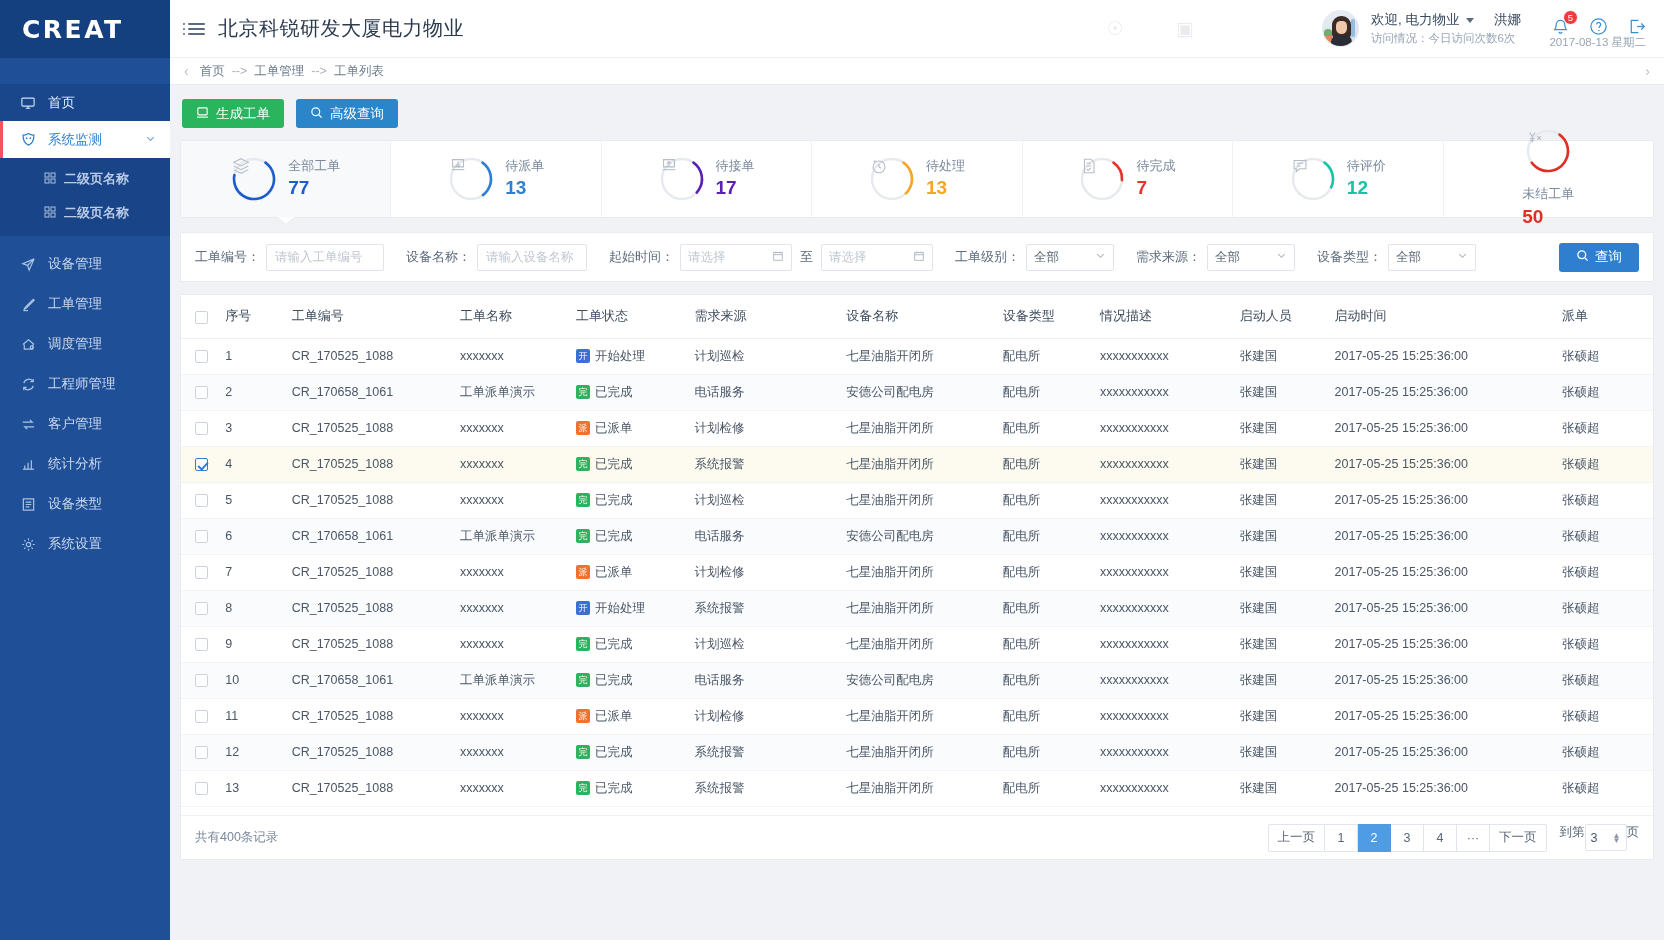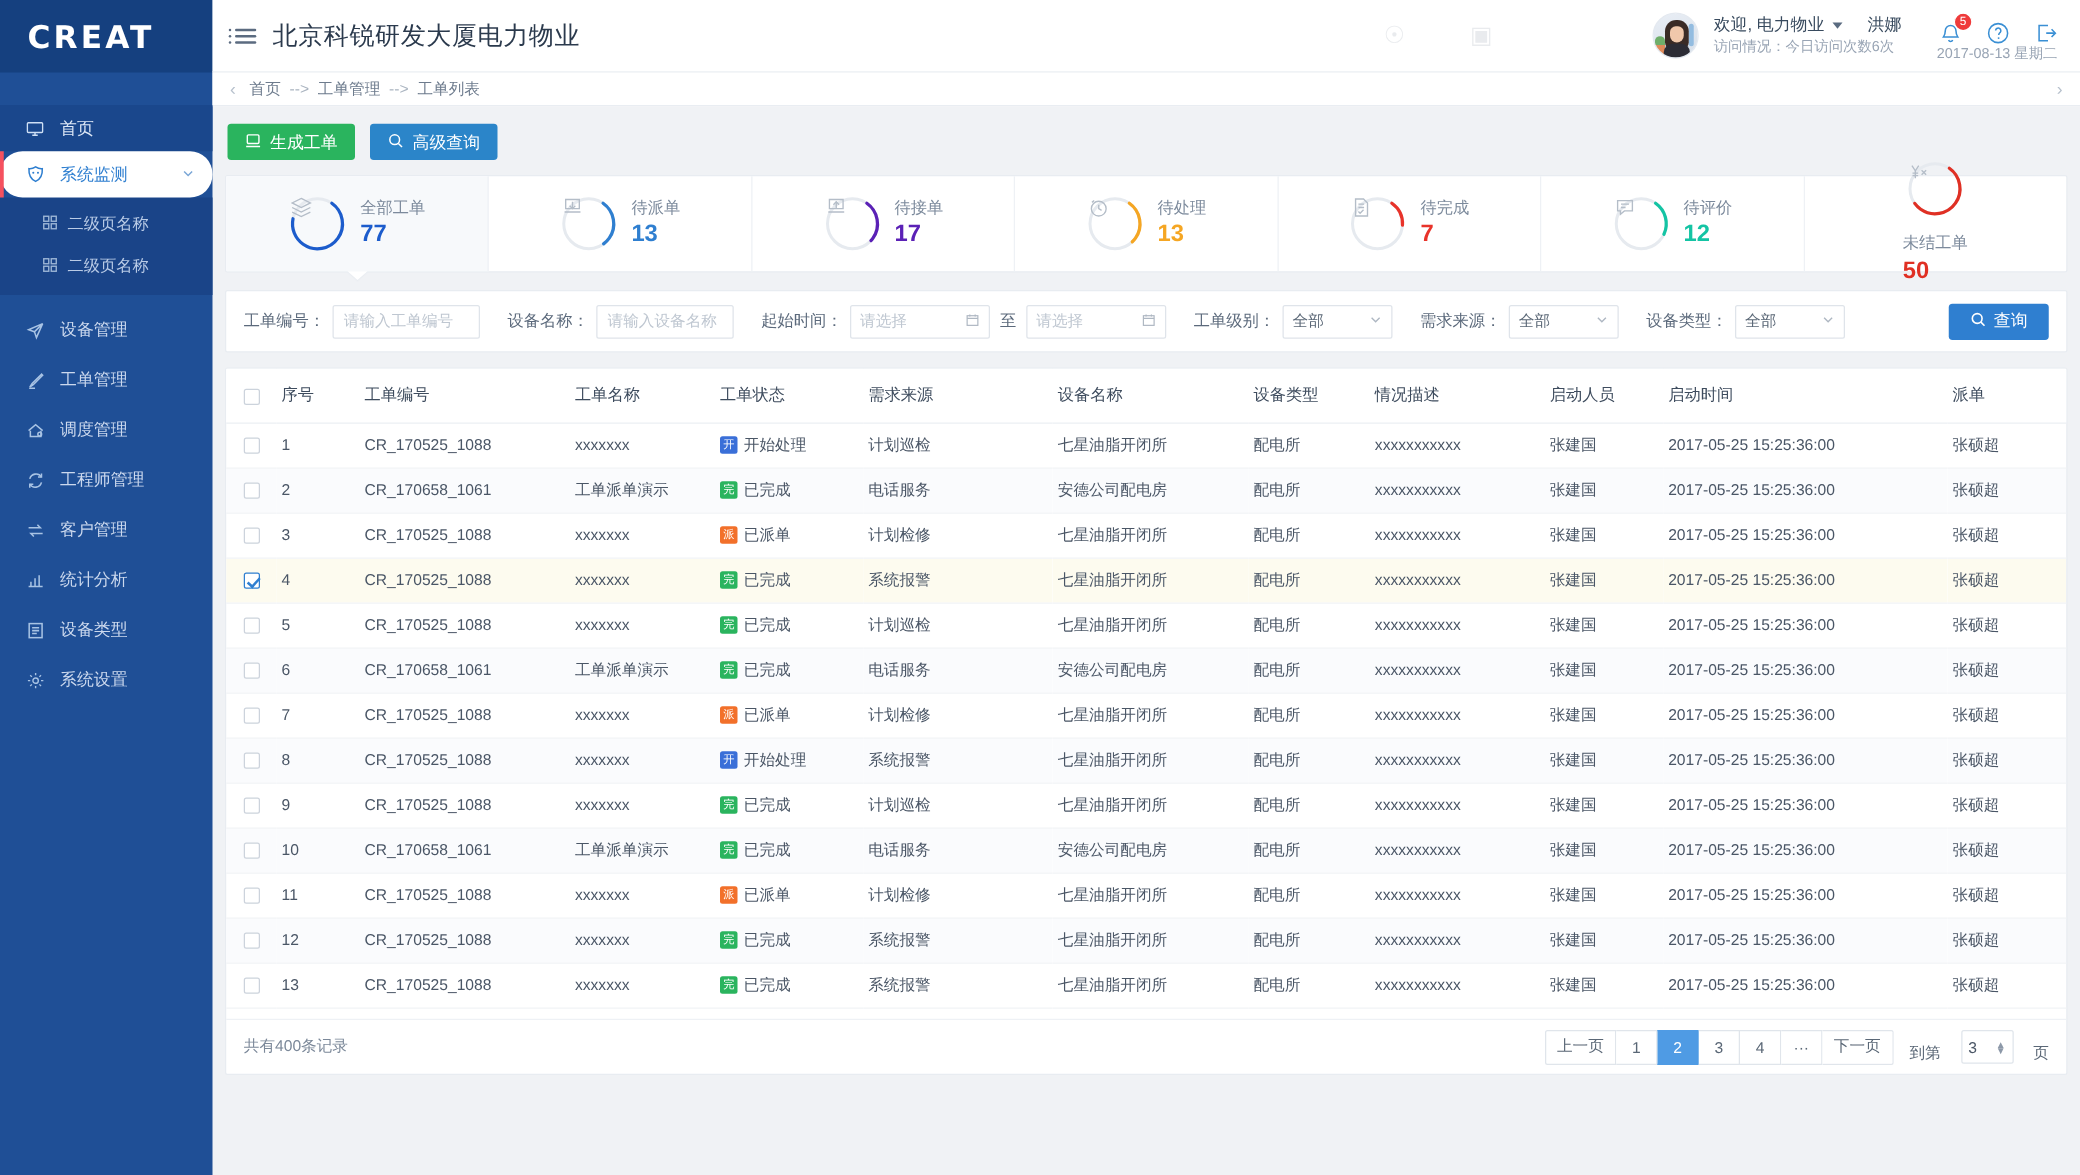--- a/index.html
+++ b/index.html
@@ -29,31 +29,31 @@
   .nav-item {
     display: flex; align-items: center; height: 37px;
     padding-left: 21px; color: #ccd9ee; font-size: 13.5px;
     cursor: pointer; position: relative;
   }
   .nav-item .ico { width: 20px; display: inline-flex; align-items: center; }
   .nav-item .ico svg { display: block; }
   .nav-item .lbl { margin-left: 7px; }
   .nav-item.home { background: #1a478c; color: #dfe9f7; }
   .nav-item.active {
-    background: #ffffff; color: #2f7fd0; border-radius: 18px;
+    background: #ffffff; color: #2f7fd0;
   }
   .nav-item.active::before {
     content: ""; position: absolute; left: 0; top: 0;
     width: 3px; height: 100%; background: #f5515f;
   }
   .nav-item.active .chev { margin-left: auto; margin-right: 14px; }
   .submenu { background: #1a4488; padding: 4px 0 6px 0; }
   .sub-item {
     display: flex; align-items: center; height: 34px;
-    padding-left: 34px; color: #b9cbe6; font-size: 13px; cursor: pointer;
+    padding-left: 44px; color: #b9cbe6; font-size: 13px; cursor: pointer; font-weight: bold;
   }
   .sub-item .lbl { margin-left: 8px; }
   .nav-gap { height: 8px; }
   .nav-item.plain { height: 40px; }
 
   
   .main { flex: 1; display: flex; flex-direction: column; min-width: 0; }
 
   
   .topbar {
@@ -220,21 +220,21 @@
   .total { font-size: 12.5px; color: #7b8899; }
   .pager { margin-left: auto; display: flex; align-items: center; }
   .pg {
     min-width: 33px; height: 28px; border: 1px solid #e0e5eb; border-left: none;
     display: flex; align-items: center; justify-content: center;
     font-size: 12.5px; color: #5a6776; background: #fff; cursor: pointer; padding: 0 9px;
   }
   .pg:first-child { border-left: 1px solid #e0e5eb; border-radius: 2px 0 0 2px; }
   .pg.last { border-radius: 0 2px 2px 0; }
   .pg.cur { background: #4f9be4; color: #fff; border-color: #4f9be4; }
-  .goto { display: flex; align-items: flex-end; margin-left: 13px; font-size: 12.5px; color: #5a6776; gap: 16px; }
+  .goto { display: flex; align-items: flex-start; margin-left: 13px; font-size: 12.5px; color: #5a6776; gap: 0; }
   .numbox {
     width: 42px; height: 27px; border: 1px solid #e0e5eb; border-radius: 2px;
     display: flex; align-items: center; padding: 0 5px; font-size: 12.5px; color: #4a5666;
     background:#fff;
   }
   .spin { margin-left: auto; display:flex; flex-direction: column; line-height: 5px; color:#8c98a8; font-size:8px; }
 </style>
 </head>
 <body>
 

